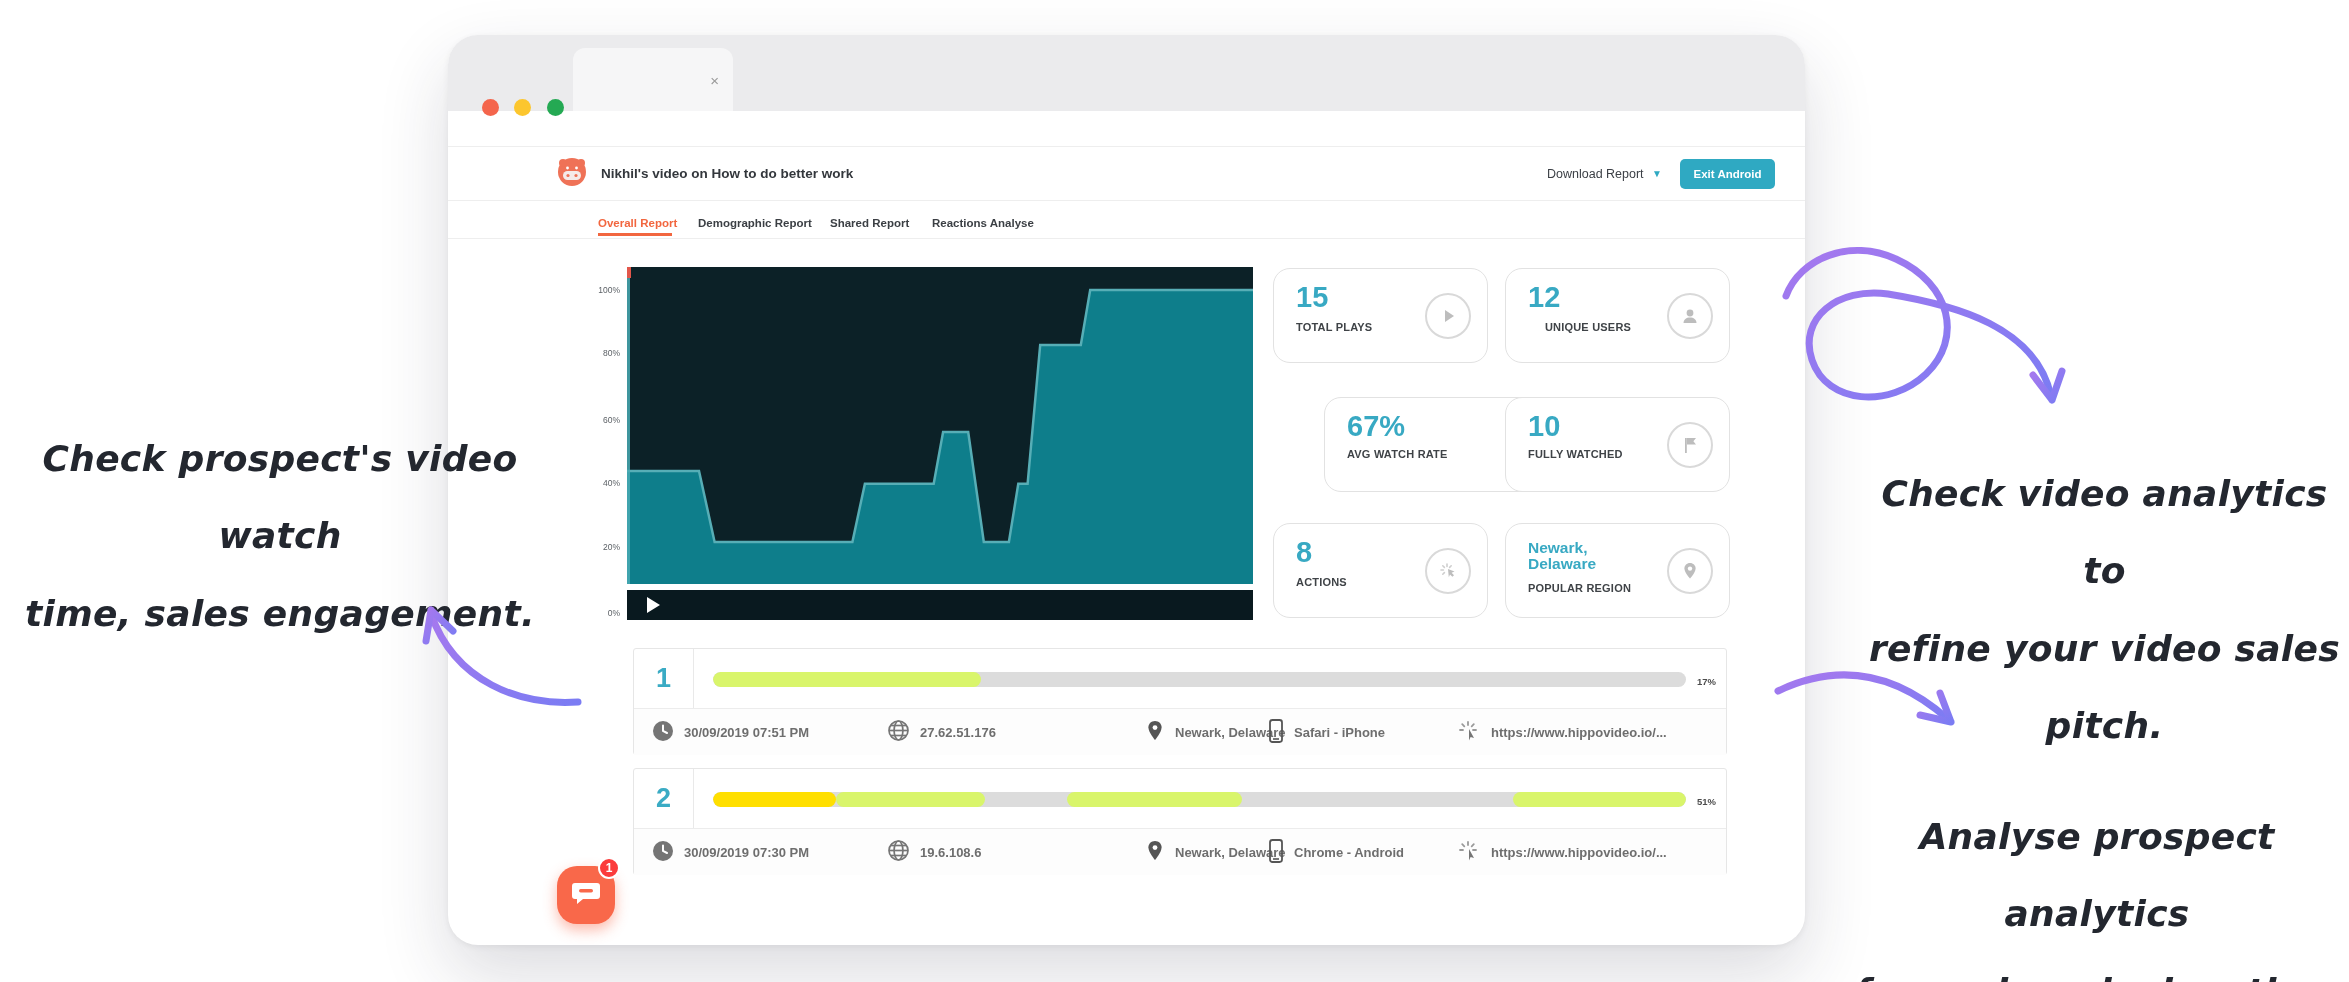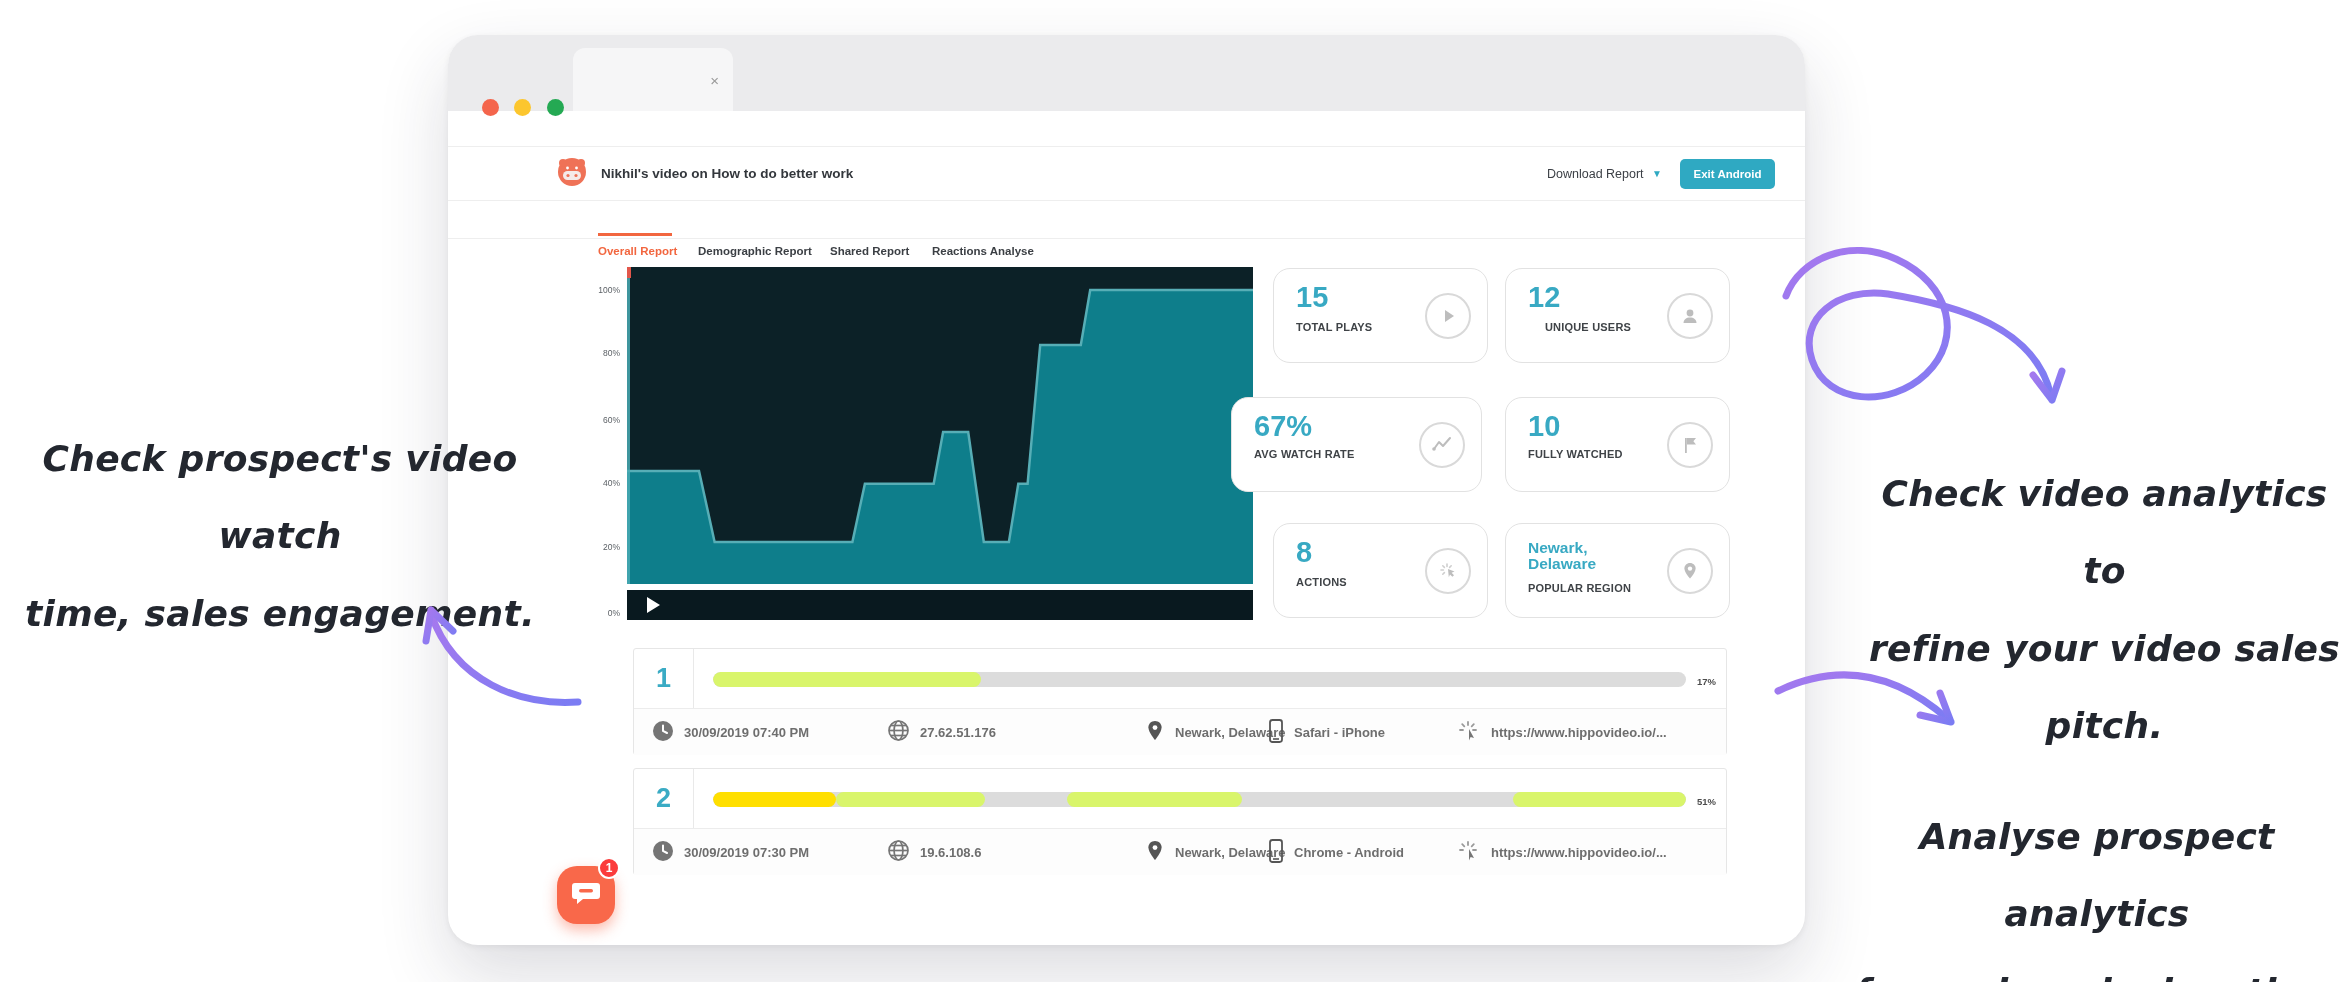--- a/index.html
+++ b/index.html
@@ -20,21 +20,21 @@
   
   .hr-line { position:absolute; left:0; width:100%; height:1px; background:#eeeeee; }
   .logo { position:absolute; left:556px; top:156px; }
   .page-title { position:absolute; left:601px; top:166px; font-size:13.5px; font-weight:bold; color:#33373c; }
   .download { position:absolute; left:1547px; top:167px; font-size:12.5px; font-weight:normal; color:#3c4046; cursor:pointer; }
   .caret { position:absolute; left:1652px; top:168px; font-size:10px; color:#2fa9c2; }
   .exit-btn { position:absolute; left:1680px; top:159px; width:95px; height:30px; border:none; border-radius:5px;
     background:#2fa9c2; color:#fff; font-weight:bold; font-size:11.5px; font-family:inherit; cursor:pointer; }
 
   
-  .rtab { position:absolute; top:217px; font-size:11.5px; font-weight:bold; color:#3b3f44; cursor:pointer; white-space:nowrap;margin-top:28px; }
+  .rtab { position:absolute; top:217px; font-size:11.5px; font-weight:bold; color:#3b3f44; cursor:pointer; white-space:nowrap; }
   .rtab.active { color:#f2663f; }
   .tab-underline { position:absolute; left:598px; top:233px; width:74px; height:3px; background:#f2663f; }
 
   
   .ytick { position:absolute; font-size:8.5px; color:#5a5f64; width:34px; text-align:right; }
   .chart-box { position:absolute; left:627px; top:267px; width:626px; height:353px; background:#0c2127; overflow:hidden; }
   .chart-box svg { position:absolute; left:0; top:0; width:100%; height:100%; }
   .axis-edge { position:absolute; left:0; top:0; width:3px; height:100%; background:#49aab4; opacity:.85; }
   .red-tick { position:absolute; left:0; top:0; width:4px; height:11px; background:#e2574b; }
   .progress-line { position:absolute; left:0; top:317px; width:100%; height:6px; background:#ffffff; }
@@ -154,21 +154,21 @@
     <div class="val">12</div>
     <div class="lbl" style="top:52px;">UNIQUE USERS</div>
     <div class="icirc">
       <svg width="22" height="22" viewBox="0 0 22 22">
           <circle cx="11" cy="8" r="3.4" fill="#bdbdbd"></circle>
           <path d="M4.5 18c0-3.6 2.9-5.6 6.5-5.6s6.5 2 6.5 5.6z" fill="#bdbdbd"></path>
         </svg>
     </div>
   </div>
 
-  <div class="card" style="left:1231px; top:397px; width:251px; height:95px;">
+  <div class="card" style="left:1324px; top:397px; width:251px; height:95px;">
     <div class="val">67%</div>
     <div class="lbl" style="top:50px;">AVG WATCH RATE</div>
     <div class="icirc">
       <svg width="24" height="24" viewBox="0 0 24 24">
           <polyline points="4,16 9,9 13,13 20,5" fill="none" stroke="#bdbdbd" stroke-width="2" stroke-linecap="round" stroke-linejoin="round"></polyline>
           <circle cx="4" cy="16" r="1.8" fill="#bdbdbd"></circle>
         </svg>
     </div>
   </div>
 
@@ -216,21 +216,21 @@
     <div class="bar" id="bar-0">
         <div class="seg" style="left: 0%; width: 27.5%; background: rgb(217, 245, 107);"></div>
       </div>
     <div class="pct">17%</div>
     <div class="details">
       <div class="ditem" style="left:17px;">
         <span><svg width="24" height="24" viewBox="0 0 24 24">
               <circle cx="12" cy="12" r="10" fill="#757575"></circle>
               <polyline points="12,6.5 12,12 16,14" fill="none" stroke="#fff" stroke-width="2" stroke-linecap="round"></polyline>
             </svg></span>
-        <span>30/09/2019 07:40 PM</span>
+        <span>30/09/2019 07:51 PM</span>
       </div>
       <div class="ditem" style="left:252px;">
         <span><svg width="25" height="25" viewBox="0 0 25 25">
               <g stroke="#757575" stroke-width="1.7" fill="none">
                 <circle cx="12.5" cy="12.5" r="9.5"></circle>
                 <ellipse cx="12.5" cy="12.5" rx="4.4" ry="9.5"></ellipse>
                 <line x1="3" y1="12.5" x2="22" y2="12.5"></line>
                 <line x1="4.4" y1="7.5" x2="20.6" y2="7.5"></line>
                 <line x1="4.4" y1="17.5" x2="20.6" y2="17.5"></line>
               </g>

